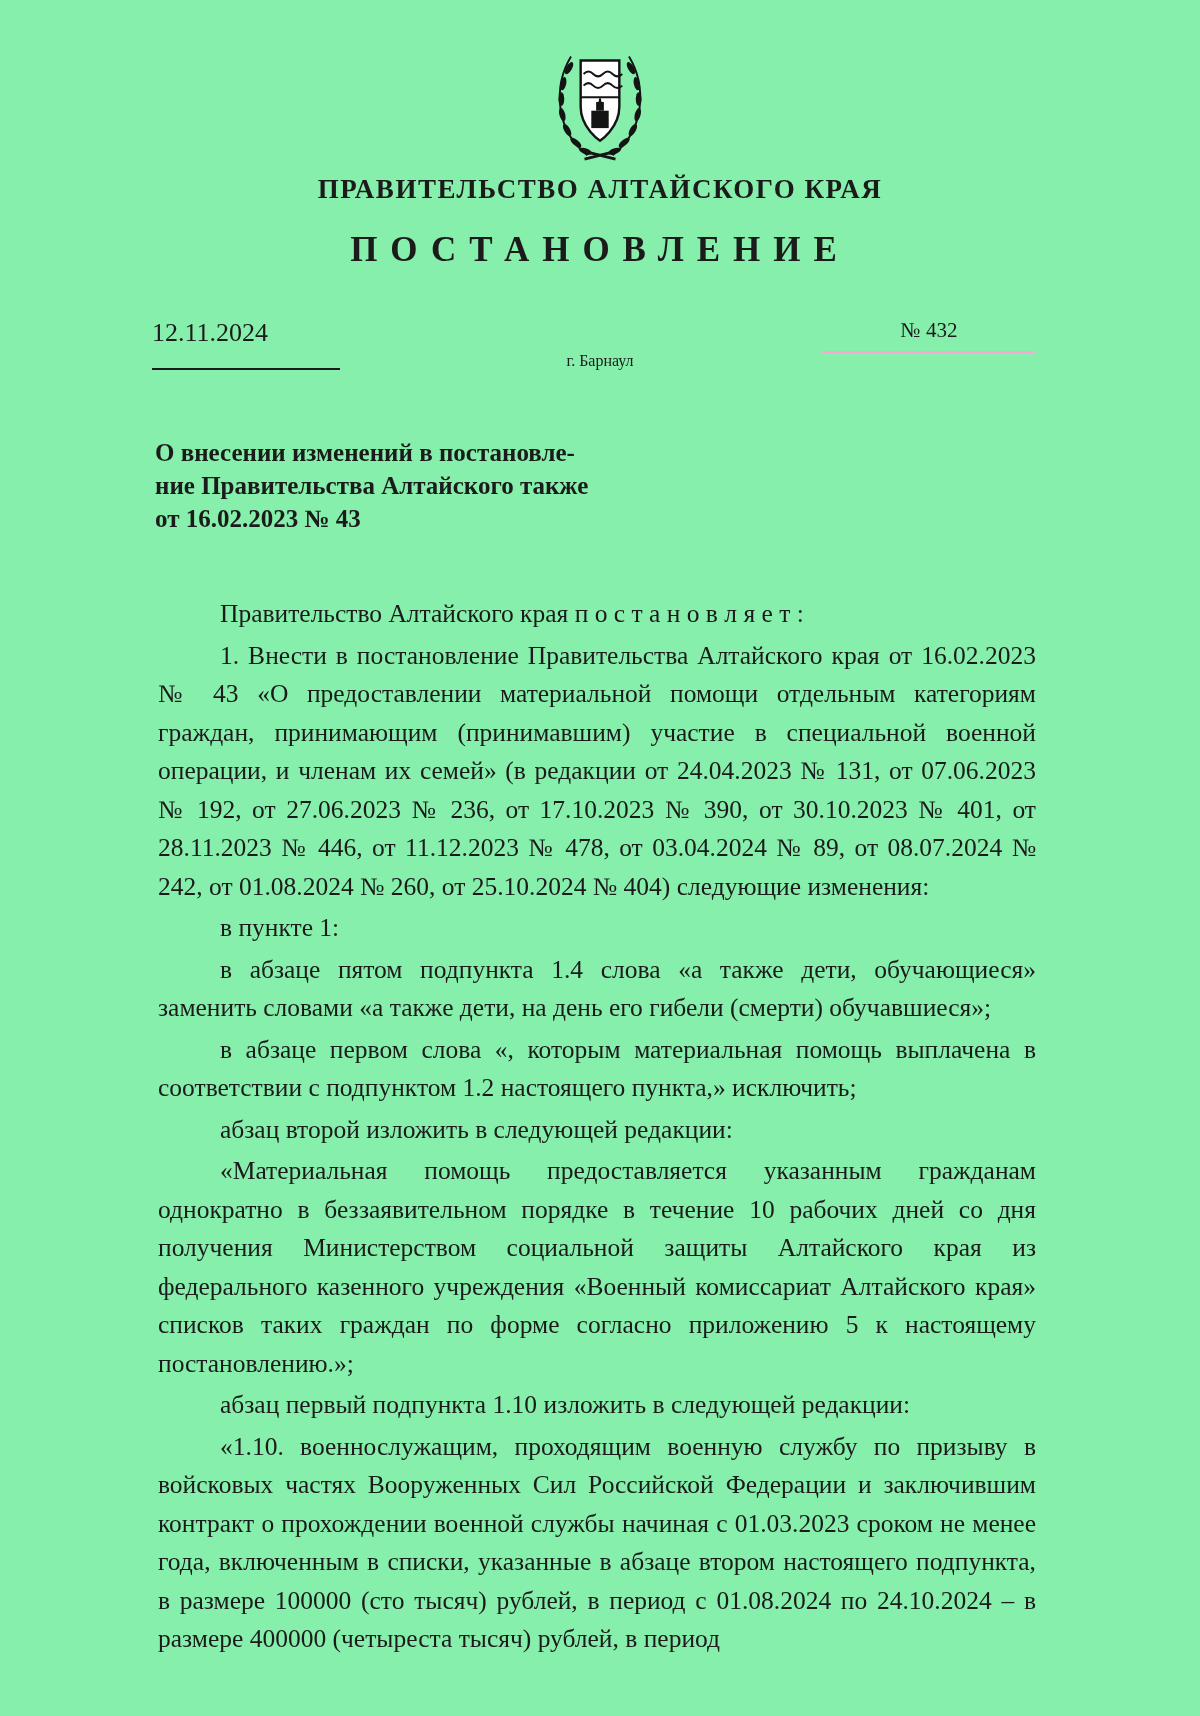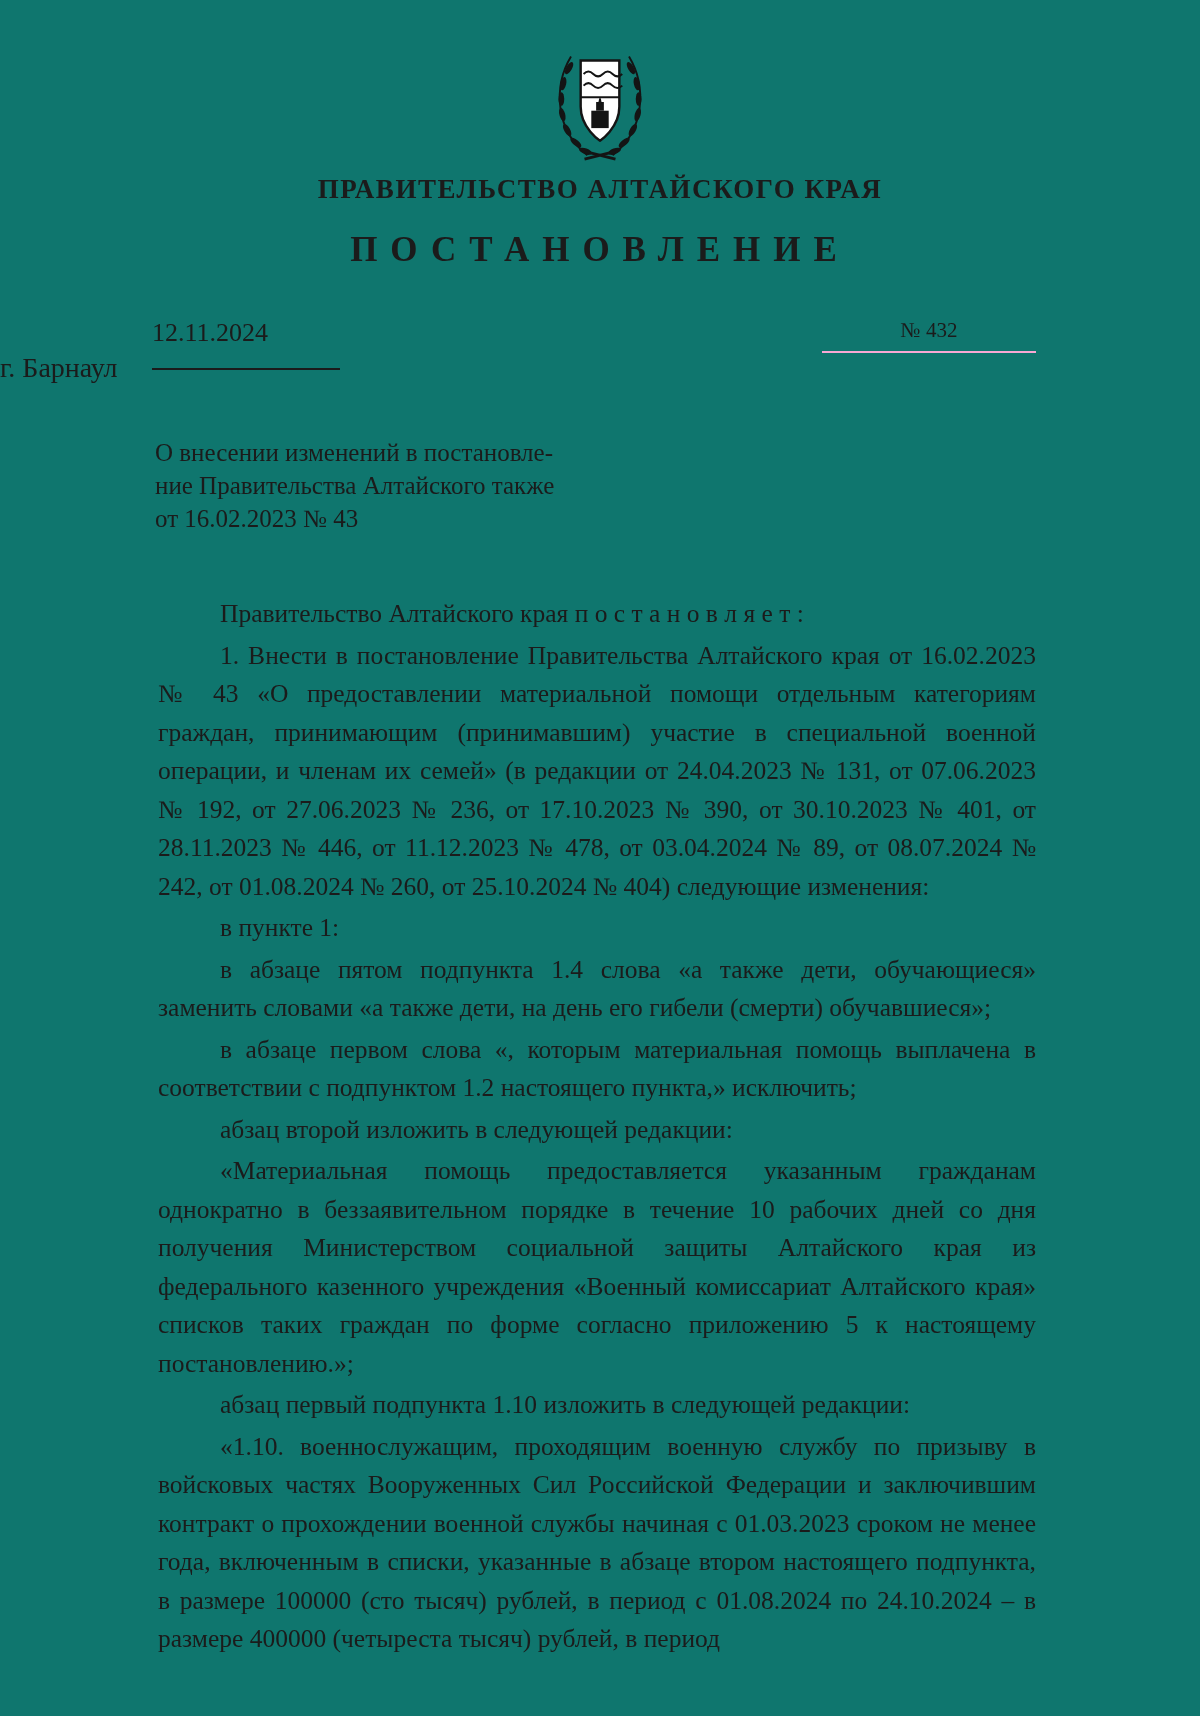--- a/index.html
+++ b/index.html
@@ -1,20 +1,20 @@
 <!DOCTYPE html>
 <html><head>
 <meta charset="utf-8">
 <style>
   html,body { margin:0; padding:0; background:#ffffff; }
   .page {
     position:relative;
     width:1200px;
     height:1716px;
-    background:#0f766e;
+    background:#86efac;
     font-family:"Liberation Serif","DejaVu Serif",serif;
     color:#1b1b1b;
     overflow:hidden;
   }
   .emblem {
     position:absolute;
     top:40px; left:50%;
     transform:translateX(-50%);
     width:116px; height:124px;
   }
@@ -47,30 +47,31 @@
     top:318px; left:822px;
     width:214px;
     font-size:21px;
     text-align:center;
     padding-bottom:8px;
     border-bottom:2px solid #f9a8d4;
   }
   .place {
     position:absolute;
     top:352px; left:0; width:100%;
-    font-size:28px;
+    text-align:center;
+    font-size:16px;
   }
   .subject {
     position:absolute;
     top:436px; left:155px;
     width:452px;
     font-size:25px;
     line-height:33px;
   }
-  .subject div { margin:0; }
+  .subject div { margin:0;font-weight:bold; }
   .body-text {
     position:absolute;
     top:592px; left:155px;
     width:884px;
     font-size:25.5px;
     line-height:38.5px;
     text-align:justify;
   }
   .body-text p {
     margin:3px;

